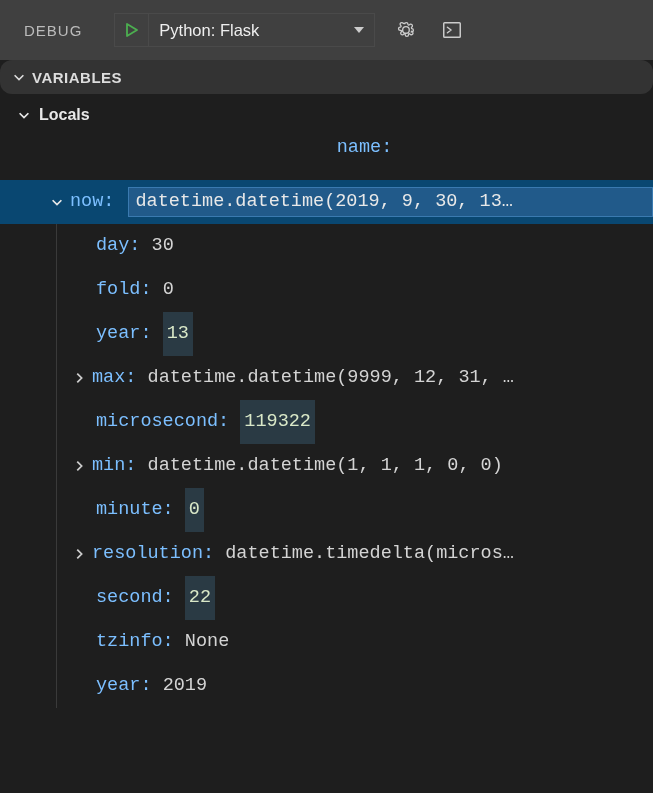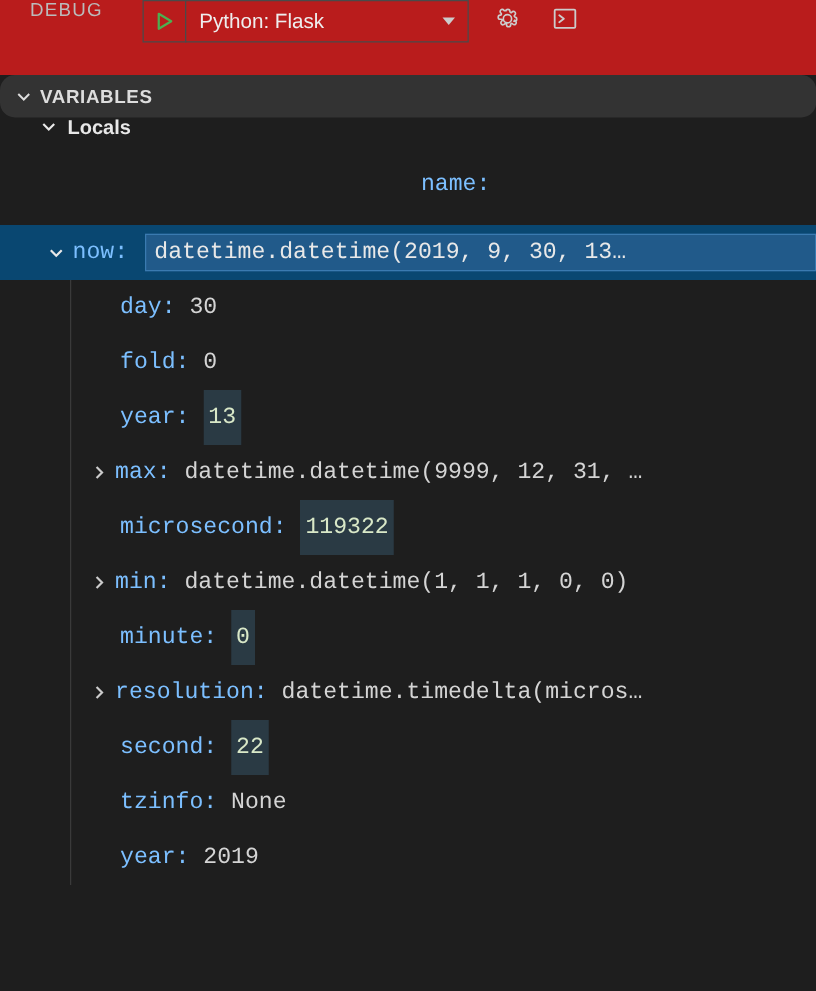--- a/index.html
+++ b/index.html
@@ -8,24 +8,24 @@
     font-family: 'Segoe UI', Tahoma, sans-serif;
     font-size: 14px;
     color: #cccccc;
     width: 653px;
     height: 793px;
     overflow: hidden;
   }
   .toolbar {
     height: 60px;
     display: flex;
-    align-items: flex-start;
+    align-items: center;
     padding: 0 12px 0 24px;
     gap: 12px;
-    background: #b91c1c;
+    background: #404040;
   }
   .toolbar-label {
     color: #bbbbbb;
     font-size: 15px;
     letter-spacing: 1px;
     margin-right: 20px;
   }
   .play-dropdown {
     display: flex;
     align-items: center;
@@ -76,22 +76,22 @@
     letter-spacing: 0.5px;
     border-radius: 12px;
   }
   .chev {
     display: inline-block;
   }
   .chev svg { width: 14px; height: 14px; display:block; }
   .locals-header {
     height: 42px;
     display: flex;
-    align-items: flex-start;
-    padding-left: 32px;
+    align-items: center;
+    padding-left: 17px;
     gap: 8px;
     font-weight: 700;
     font-size: 16px;
     color: #e8e8e8;
   }
   .var-list {
     font-family: Consolas, 'Courier New', monospace;
     font-size: 18.5px;
     line-height: 1.3;
   }
@@ -109,21 +109,21 @@
   .var-name { color: #7cbfff; }
   .var-val-str { color: #ce9178; }
   .var-val-plain { color: #d4d4d4; }
   .val-highlight {
     background: #2a3a44;
     border-radius: 3px;
     padding: 16px 4px;
     color: #d9e8c8;
   }
   .now-row {
-    padding-left: 38px;
+    padding-left: 50px;
   }
   .now-row .chev { width:20px; }
   .now-name { color: #7cbfff; margin-right:4px;}
   .now-val-highlight {
     background: #215a8a;
     border: 1px solid #3a7ab0;
     padding: 2px 6px 2px 6px;
     border-radius: 0;
     color: #e8e8e8;
     margin-left: 10px;

